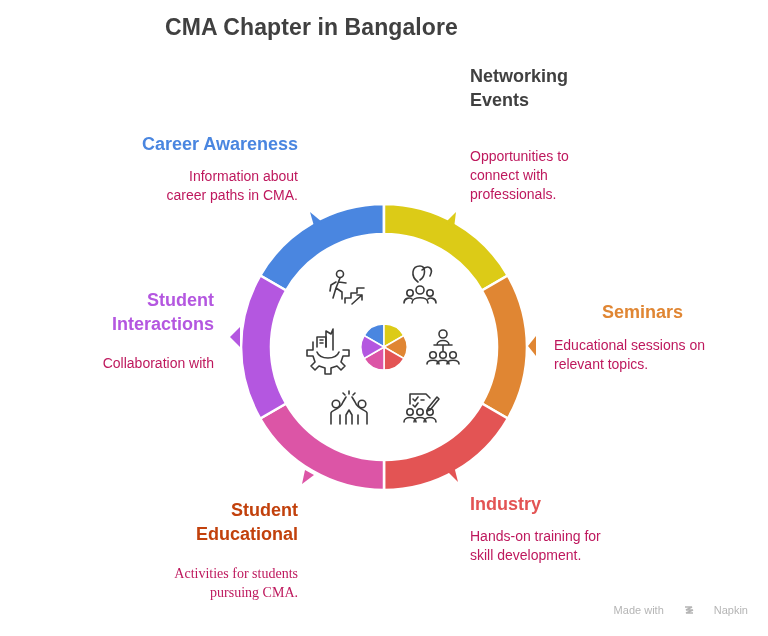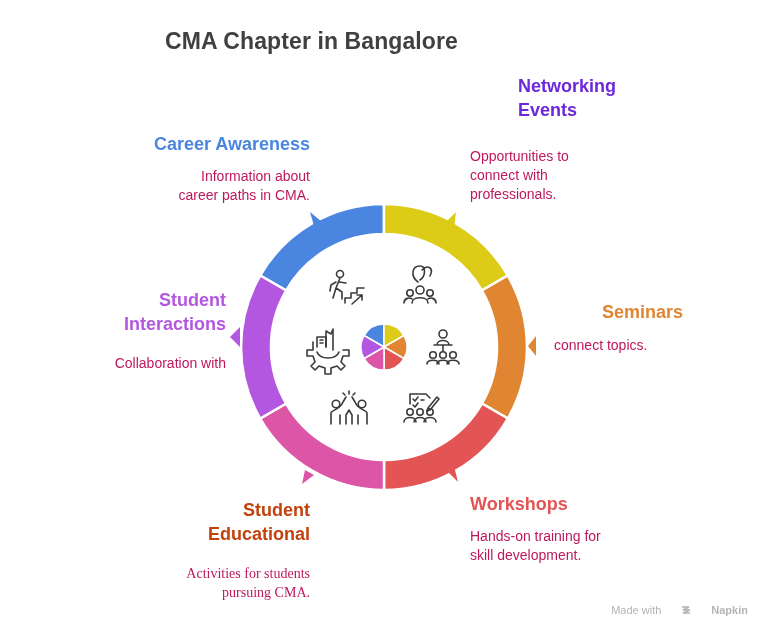--- a/index.html
+++ b/index.html
@@ -1,23 +1,23 @@
 <!DOCTYPE html>
 <html><head>
   <meta charset="utf-8">
   <style>
     html, body { margin: 0; padding: 0; background: #ffffff; }
     body { width: 768px; height: 636px; position: relative; overflow: hidden; font-family: "Liberation Sans", sans-serif; }
-    .title { position: absolute; left: 0; top: 14px; width: 623px; text-align: center; font-size: 23px; font-weight: bold; color: #404040; letter-spacing: 0.1px; margin-top: 14px; }
+    .title { position: absolute; left: 0; top: 14px; width: 623px; text-align: center; font-size: 23px; font-weight: bold; color: #404040; letter-spacing: 0.1px; }
     .ring { position: absolute; left: 0; top: 0; width: 768px; height: 636px; }
     .label { position: absolute; font-size: 18px; font-weight: bold; line-height: 24px; }
     .desc { position: absolute; font-size: 14px; color: #be185d; line-height: 19px; }
-    .right { text-align: right; margin-left: 12px; }
+    .right { text-align: right; }
     .footer { position: absolute; right: 20px; top: 604px; font-size: 11px; color: #b5b5b5; display: flex; align-items: center; gap: 20px; }
-    .footer .brand { font-weight: bold; }
+    .footer .brand { font-weight: normal; }
   </style>
 </head>
 <body>
 
 <div class="title">CMA Chapter in Bangalore</div>
 
 <svg class="ring" viewBox="0 0 768 636" xmlns="http://www.w3.org/2000/svg">
 
   <g stroke="#ffffff" stroke-width="2.5">
 
@@ -104,39 +104,40 @@
 </svg>
 
 <div class="label right" style="left:100px; top:132px; width:198px; color:#4a86e0;">
   <span>Career Awareness</span>
 </div>
 <div class="desc right" style="left:100px; top:167px; width:198px;">
   <div>Information about</div>
   <div>career paths in CMA.</div>
 </div>
 
-<div class="label" style="left:470px; top:74px; width:200px; color:#6d28d9;margin-left:48px;">
+<div class="label" style="left:470px; top:64px; width:200px; color:#404040;">
   <div>Networking</div>
   <div>Events</div>
 </div>
 <div class="desc" style="left:470px; top:147px; width:200px;">
   <div>Opportunities to</div>
   <div>connect with</div>
   <div>professionals.</div>
 </div>
 
 <div class="label" style="left:554px; top:300px; width:200px; color:#e08633;margin-left:48px;">
   <span>Seminars</span>
 </div>
 <div class="desc" style="left:554px; top:336px; width:200px;">
-  <div>connect topics.</div>
+  <div>Educational sessions on</div>
+  <div>relevant topics.</div>
 </div>
 
 <div class="label" style="left:470px; top:492px; width:200px; color:#e35454;">
-  <span>Workshops</span>
+  <span>Industry</span>
 </div>
 <div class="desc" style="left:470px; top:527px; width:200px;">
   <div>Hands-on training for</div>
   <div>skill development.</div>
 </div>
 
 <div class="label right" style="left:98px; top:498px; width:200px; color:#c2410c;">
   <div>Student</div>
   <div>Educational</div>
 </div>

